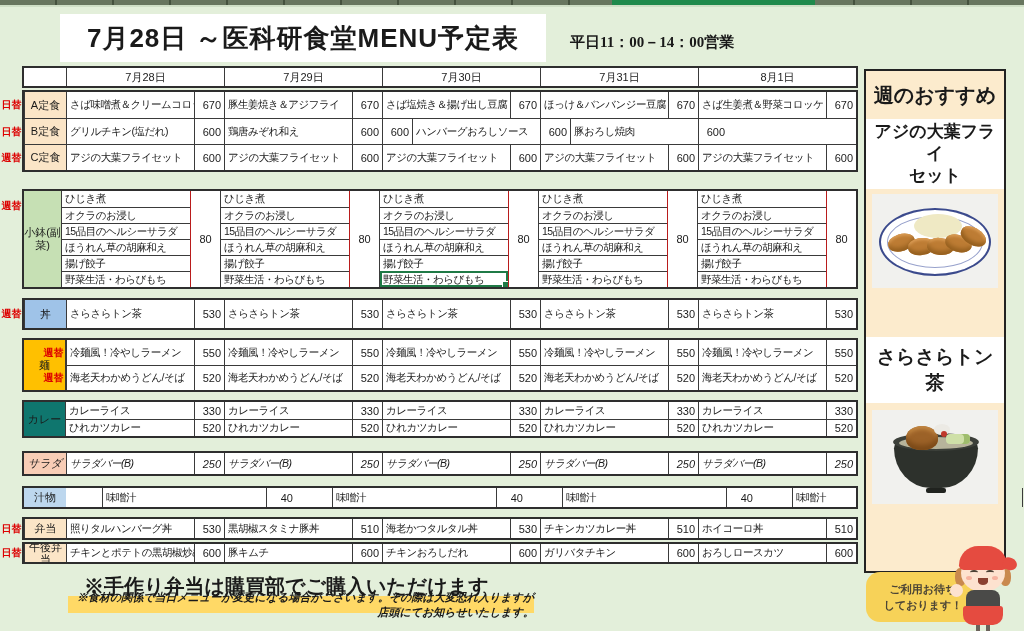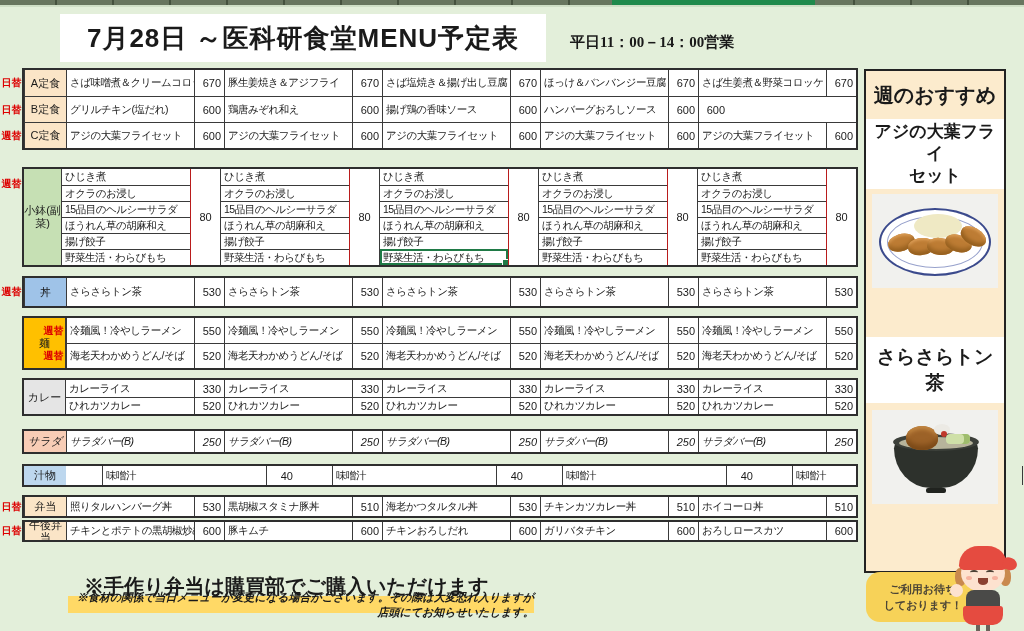--- a/index.html
+++ b/index.html
@@ -52,21 +52,21 @@
   #b-don{margin-top:9px;} #b-don .row{height:28px;}
   #b-men{margin-top:8px;} #b-men .row{height:25px;}
   #b-curry{margin-top:8px;} #b-curry .row{height:17px;}
   #b-salad{margin-top:13px;font-style:italic;} #b-salad .row{height:21px;}
   #b-soup{margin-top:10px;} #b-soup .row{height:19px;gap:36px;}
   #b-bento{margin-top:8px;} #b-bento .row{height:19px;}
   #b-gogo{margin-top:2px;} #b-gogo .row{height:18px;}
 
   
   .cream{background:#fbe5c7;} .green{background:#c6e0b4;} .blue{background:#9fc3e8;}
-  .orange{background:#ffc000;} .yellow{background:#e5e5e5;} .pink{background:#f8cdb6;} .lblue{background:#bdd7ee;}
+  .orange{background:#ffc000;} .yellow{background:#0f766e;} .pink{background:#f8cdb6;} .lblue{background:#bdd7ee;}
 
   .side{position:absolute;left:-23px;top:50%;transform:translateY(-50%);width:21px;text-align:center;
     font-size:10px;font-weight:bold;color:#dd0000;}
   .side.attop{top:8px;transform:none;}
 
   
   #note-hand{position:absolute;left:84px;top:573px;font-size:20px;font-weight:bold;}
   #note-band{position:absolute;left:68px;top:596px;width:466px;height:17px;background:#ffd966;
     display:flex;align-items:center;justify-content:center;font-size:11px;font-weight:bold;font-style:italic;text-align:right;}
 
@@ -133,20 +133,30 @@
 
 <div id="xlstrip"></div>
 <div id="xlsel"></div>
 <div id="xlline"></div>
 
 <div id="titlebox">7月28日 ～医科研食堂MENU予定表</div>
 <div id="hours">平日11：00－14：00営業</div>
 
 <div id="menu">
 
+  <div class="block" id="b-dates">
+    <div class="row">
+      <div class="c lab"></div>
+      <div class="c date">7月28日</div>
+      <div class="c date">7月29日</div>
+      <div class="c date">7月30日</div>
+      <div class="c date">7月31日</div>
+      <div class="c date">8月1日</div>
+    </div>
+  </div>
 
   <div class="block" id="b-teishoku">
     <div class="col">
       <div class="row">
         <span class="side">日替</span>
         <div class="c lab cream">A定食</div>
         <div class="c i">さば味噌煮＆クリームコロッケ</div>
           <div class="c p">670</div>
         <div class="c i">豚生姜焼き＆アジフライ</div>
           <div class="c p">670</div>
@@ -157,24 +167,24 @@
         <div class="c i">さば生姜煮＆野菜コロッケ</div>
           <div class="c p">670</div>
       </div>
       <div class="row">
         <span class="side">日替</span>
         <div class="c lab cream">B定食</div>
         <div class="c i">グリルチキン(塩だれ)</div>
           <div class="c p">600</div>
         <div class="c i">鶏唐みぞれ和え</div>
           <div class="c p">600</div>
-        <div class="c i">揚げ鶏の香味ソース</div>
           <div class="c p">600</div>
         <div class="c i">ハンバーグおろしソース</div>
           <div class="c p">600</div>
+        <div class="c i">豚おろし焼肉</div>
           <div class="c p">600</div>
       </div>
       <div class="row">
         <span class="side">週替</span>
         <div class="c lab cream">C定食</div>
         <div class="c i">アジの大葉フライセット</div>
           <div class="c p">600</div>
         <div class="c i">アジの大葉フライセット</div>
           <div class="c p">600</div>
         <div class="c i">アジの大葉フライセット</div>

